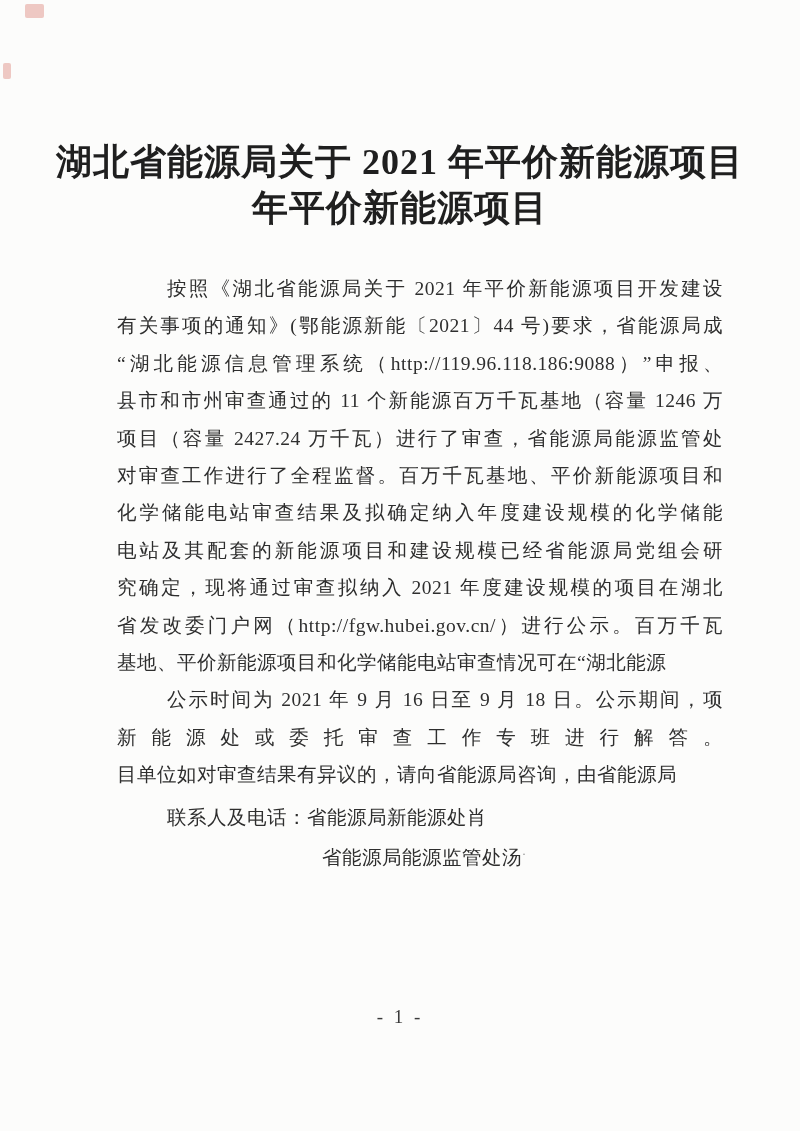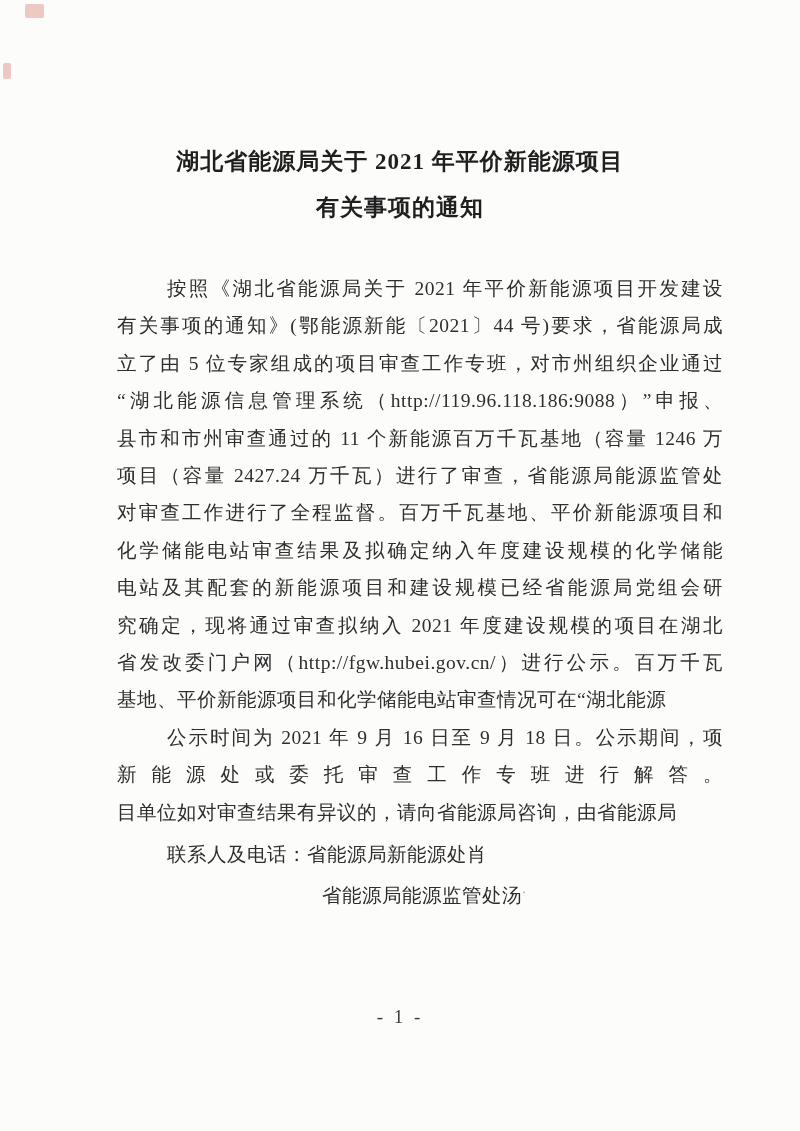--- a/index.html
+++ b/index.html
@@ -29,21 +29,21 @@
   .artifact-2 { left: 3px;  top: 63px; width: 8px;  height: 16px; }
 
   
   .doc-title {
     position: absolute;
     left: 0;
     top: 139px;
     width: 100%;
     text-align: center;
     font-weight: bold;
-    font-size: 23px;
+    font-size: 36px;
     line-height: 46px;
     color: #1f1f1f;
     letter-spacing: 1px;
   }
 
   
   .content {
     position: absolute;
     left: 95px;
     top: 270px;
@@ -85,29 +85,28 @@
 </head>
 <body>
 
 <div class="page">
 
   <div class="artifact artifact-1"></div>
   <div class="artifact artifact-2"></div>
 
   <div class="doc-title">
     <div>湖北省能源局关于 2021 年平价新能源项目</div>
-    <div>有关事项的通知</div>
+    <div>年平价新能源项目</div>
   </div>
 
   <div class="content">
 
     <div class="para">
         <div class="line">按照《湖北省能源局关于 2021 年平价新能源项目开发建设</div>
         <div class="line">有关事项的通知》(鄂能源新能〔2021〕44 号)要求，省能源局成</div>
-        <div class="line">立了由 5 位专家组成的项目审查工作专班，对市州组织企业通过</div>
         <div class="line">“湖北能源信息管理系统（http://119.96.118.186:9088）”申报、</div>
         <div class="line">县市和市州审查通过的 11 个新能源百万千瓦基地（容量 1246 万</div>
         <div class="line">项目（容量 2427.24 万千瓦）进行了审查，省能源局能源监管处</div>
         <div class="line">对审查工作进行了全程监督。百万千瓦基地、平价新能源项目和</div>
         <div class="line">化学储能电站审查结果及拟确定纳入年度建设规模的化学储能</div>
         <div class="line">电站及其配套的新能源项目和建设规模已经省能源局党组会研</div>
         <div class="line">究确定，现将通过审查拟纳入 2021 年度建设规模的项目在湖北</div>
         <div class="line">省发改委门户网（http://fgw.hubei.gov.cn/）进行公示。百万千瓦</div>
         <div class="line">基地、平价新能源项目和化学储能电站审查情况可在“湖北能源</div>
       </div>

